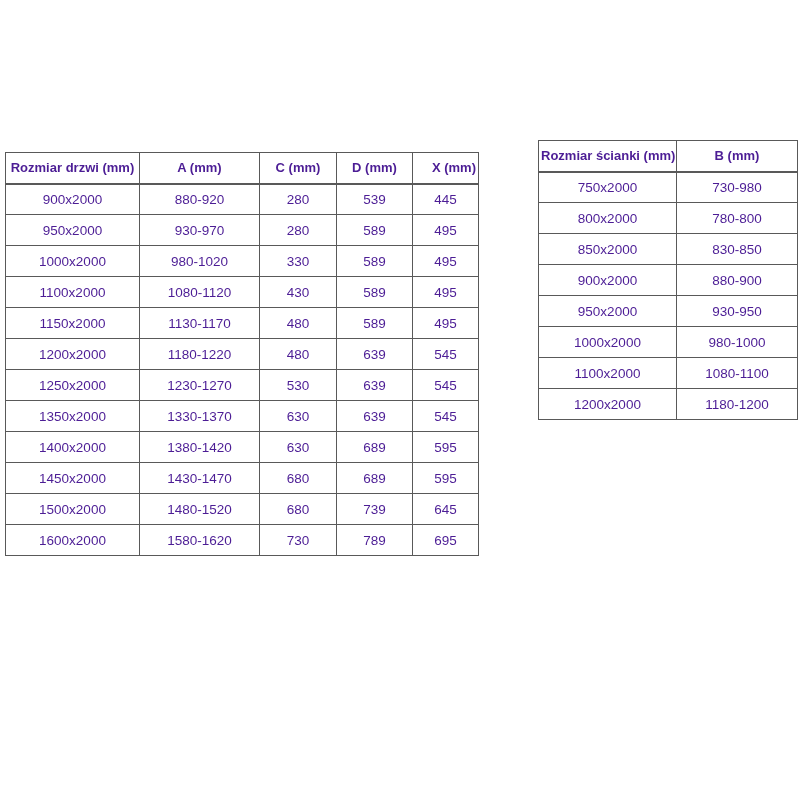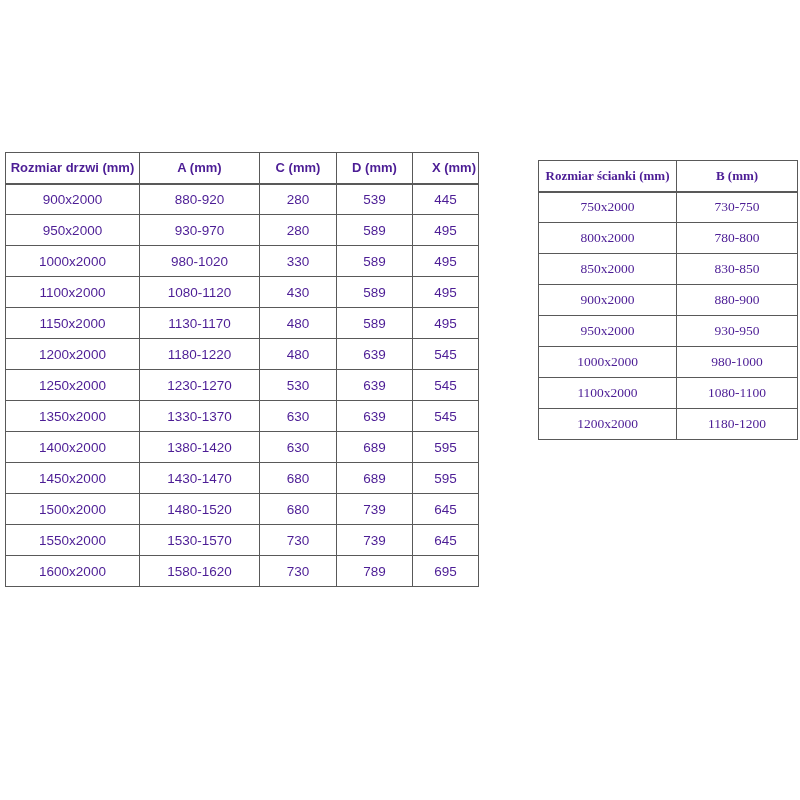--- a/index.html
+++ b/index.html
@@ -33,21 +33,21 @@
   }
   table.spec td { font-size: 13.5px; font-weight: normal; }
 
   #door-table { left: 5px; top: 152px; width: 474px; }
   #door-table th:nth-child(1) { width: 134px; }
   #door-table th:nth-child(2) { width: 120px; }
   #door-table th:nth-child(3) { width: 77px; }
   #door-table th:nth-child(4) { width: 76px; }
   #door-table th:nth-child(5) { width: 66px; text-align: right; }
 
-  #wall-table { left: 538px; top: 160px; width: 260px; font-family: Liberation Serif, serif; }
+  #wall-table { left: 538px; top: 140px; width: 260px; }
   #wall-table th:nth-child(1) { width: 138px; }
   #wall-table th:nth-child(2) { width: 121px; }
 </style>
 </head>
 <body>
 
 <table id="door-table" class="spec">
     <thead>
       <tr>
         <th>Rozmiar drzwi (mm)</th>
@@ -129,47 +129,40 @@
         <td>595</td>
       </tr>
       <tr>
         <td>1500x2000</td>
         <td>1480-1520</td>
         <td>680</td>
         <td>739</td>
         <td>645</td>
       </tr>
       <tr>
-        <td>1550x2000</td>
-        <td>1530-1570</td>
-        <td>730</td>
-        <td>739</td>
-        <td>645</td>
-      </tr>
-      <tr>
         <td>1600x2000</td>
         <td>1580-1620</td>
         <td>730</td>
         <td>789</td>
         <td>695</td>
       </tr>
     </tbody>
   </table>
 
 <table id="wall-table" class="spec">
     <thead>
       <tr>
         <th>Rozmiar ścianki (mm)</th>
         <th>B (mm)</th>
       </tr>
     </thead>
     <tbody>
       <tr>
         <td>750x2000</td>
-        <td>730-750</td>
+        <td>730-980</td>
       </tr>
       <tr>
         <td>800x2000</td>
         <td>780-800</td>
       </tr>
       <tr>
         <td>850x2000</td>
         <td>830-850</td>
       </tr>
       <tr>

